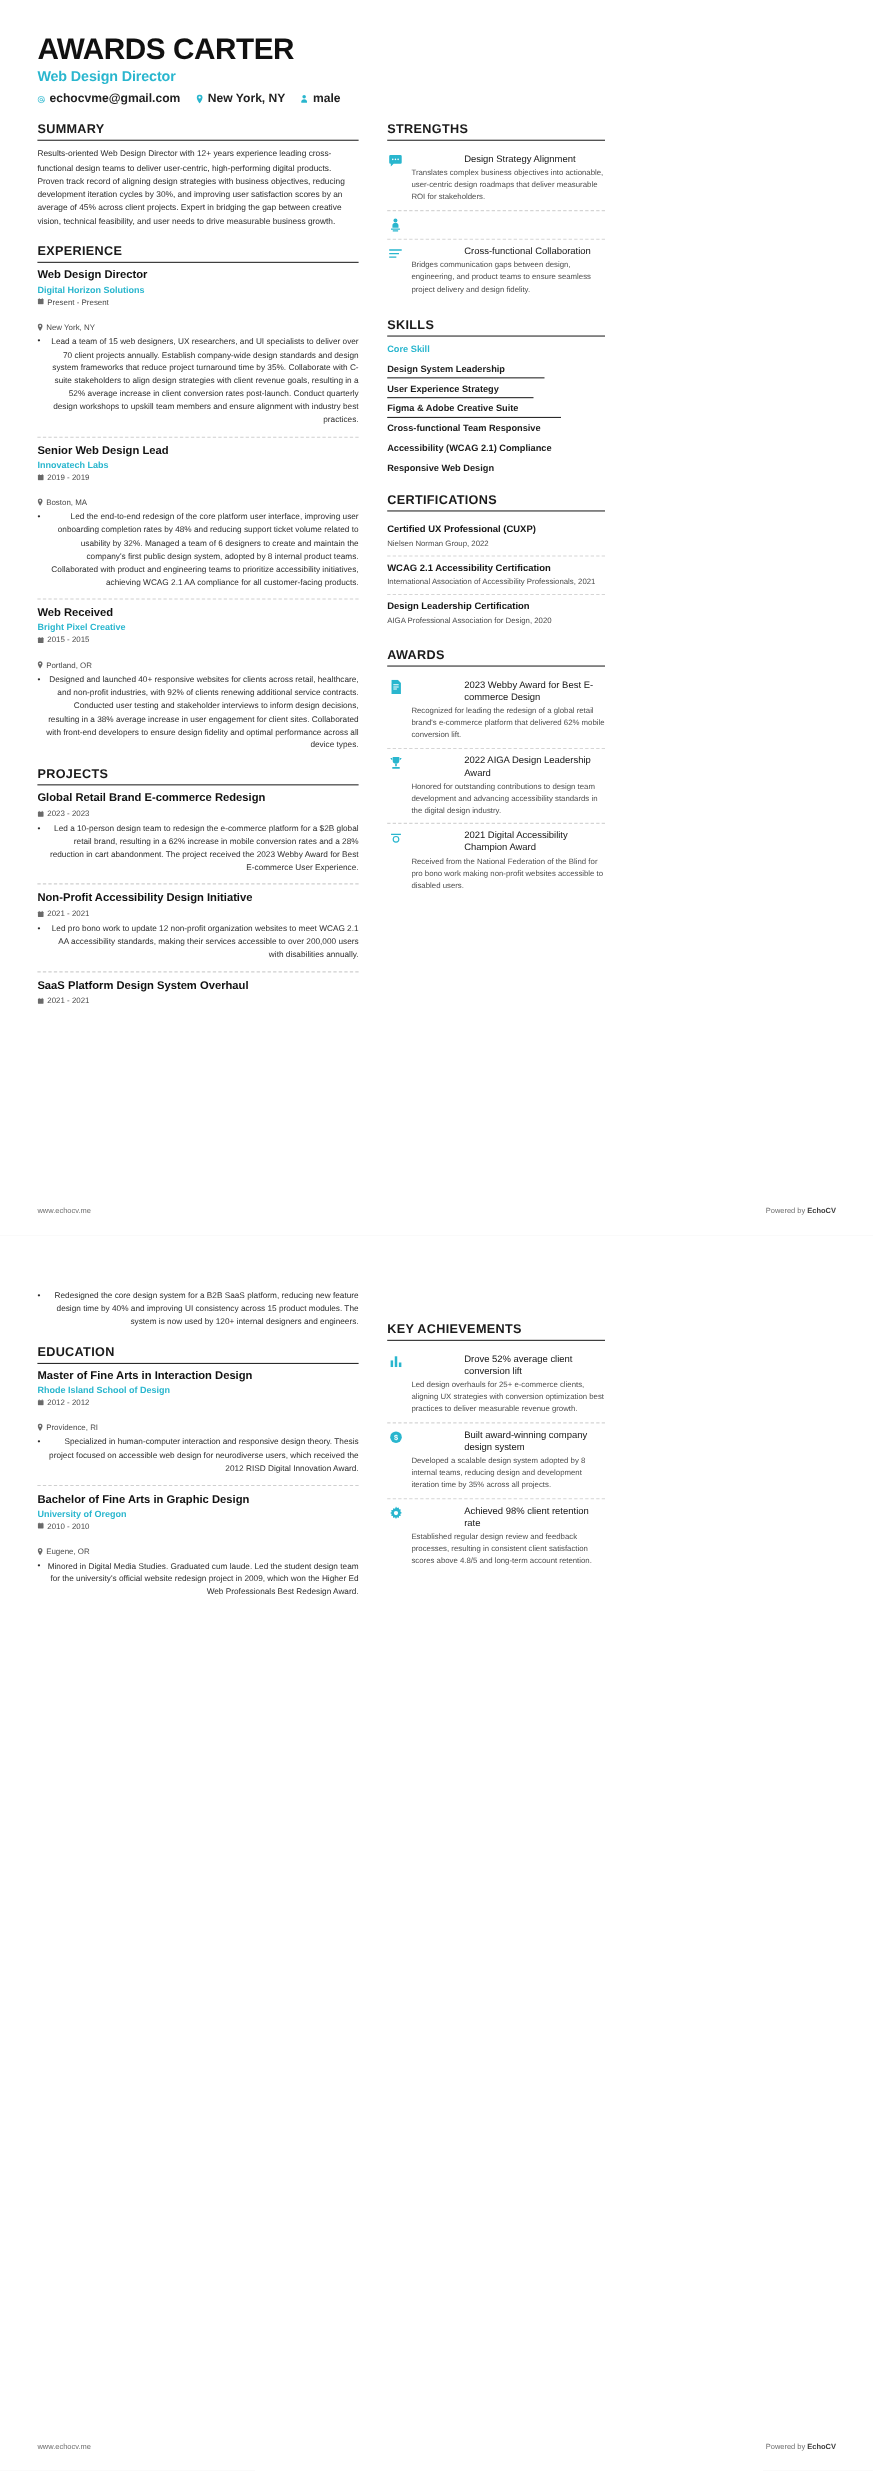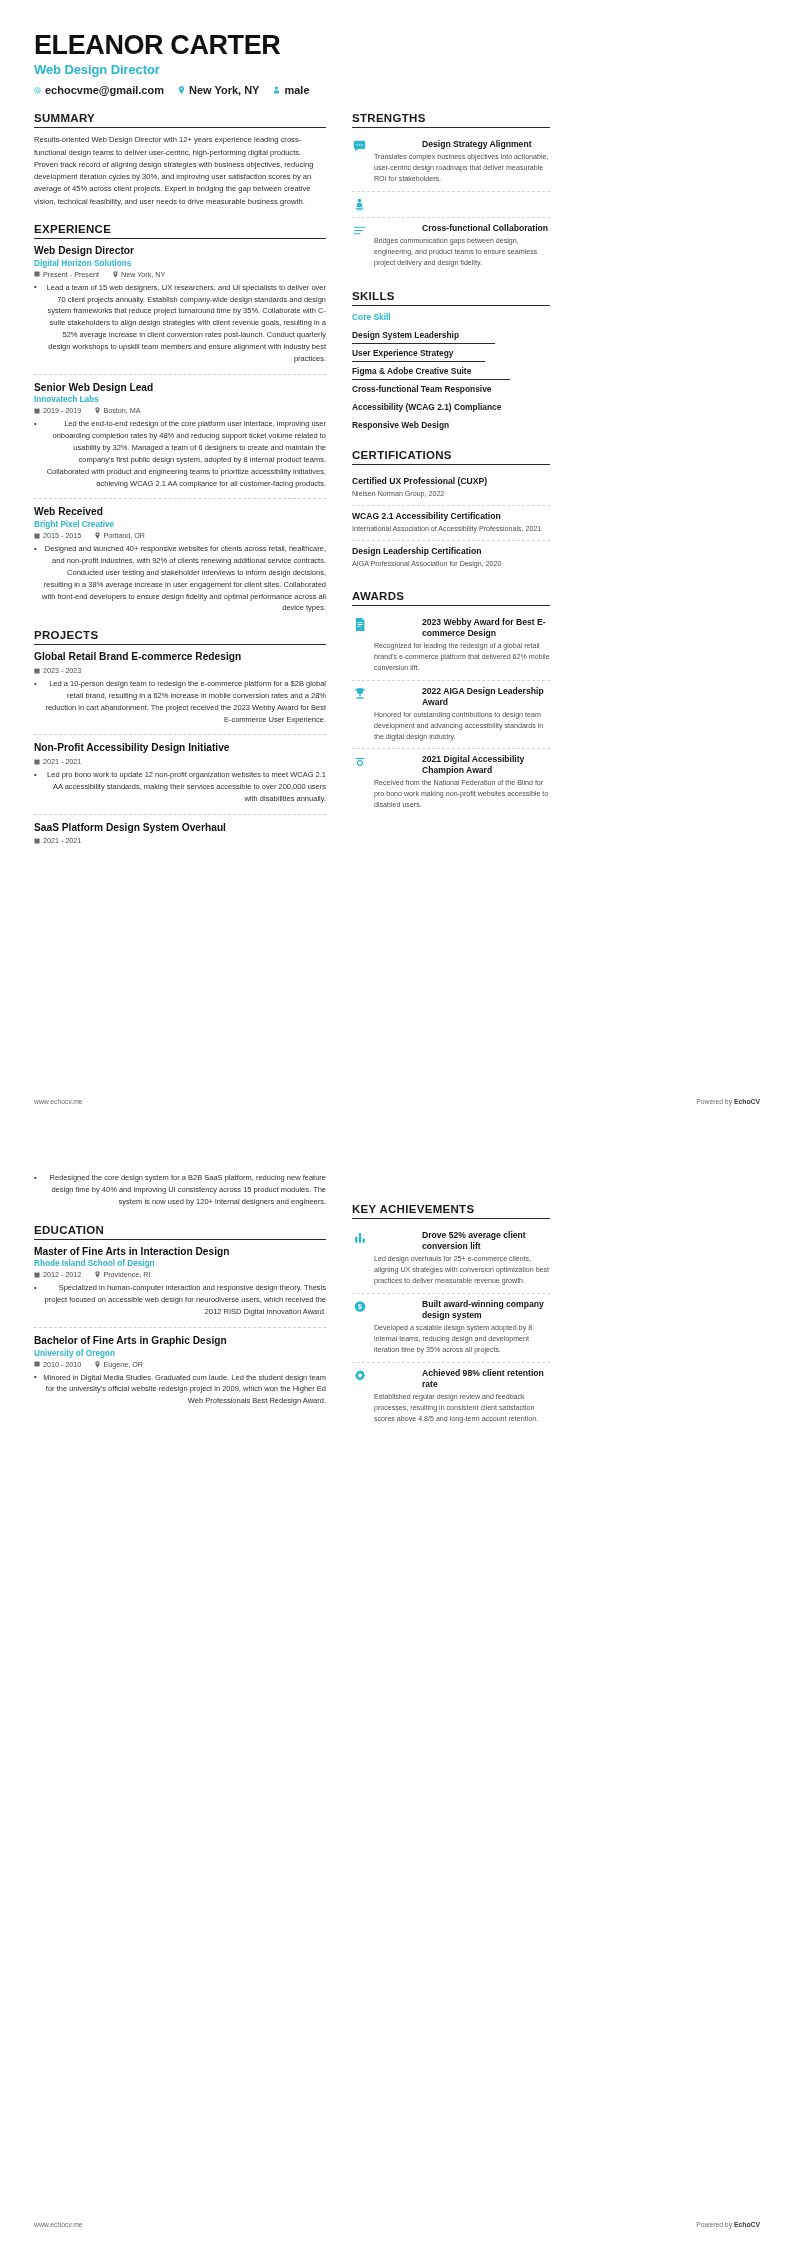--- a/index.html
+++ b/index.html
@@ -81,20 +81,21 @@
     font-weight: bold;
     color: #29b6ce;
     margin-top: 1px;
   }
   .entry-meta {
     display: flex;
     gap: 14px;
     margin-top: 2px;
     font-size: 7.2px;
     color: #4a4a4a;
+    flex-direction: column;
   }
   .meta-item { display: flex; align-items: center; gap: 3px; }
   .meta-item .cicon { color: #6a6a6a; }
   .bullets { margin-top: 3px; list-style: none; }
   .bullets li {
     position: relative;
     padding-left: 8px;
     font-size: 7.5px;
     line-height: 1.58;
     color: #2e2e2e;
@@ -115,21 +116,21 @@
   }
 
   
   .feat { display: flex; gap: 7px; padding: 5px 0 6px 0; }
   .feat + .feat { border-top: 1px dashed #d5d5d5; }
   .feat-ico {
     width: 15px; flex: none; color: #29b6ce;
     display: flex; justify-content: center; padding-top: 1px;
   }
   .feat-title {
-    font-size: 8.6px; font-weight: bold; color: #151515; line-height: 1.28; padding-left: 48px;
+    font-size: 8.6px; font-weight: normal; color: #151515; line-height: 1.28; padding-left: 48px;
   }
   .feat-desc {
     font-size: 7.1px; line-height: 1.55; color: #4d4d4d; margin-top: 2px;
   }
 
   
   .skill-head {
     font-size: 8.4px; font-weight: bold; color: #29b6ce;
     padding-bottom: 3px; margin-bottom: 1px;
   }
@@ -156,21 +157,21 @@
   }
   .footer .brand b { color: #3a3a3a; }
   svg { display: block; }
 </style>
 </head>
 <body>
 
 <div class="page">
 
   <div>
-    <div class="name">ELEANOR CARTER</div>
+    <div class="name">AWARDS CARTER</div>
     <div class="job-title">Web Design Director</div>
     <div class="contact-row">
       <span class="contact-item">
         <span class="cicon">
           <svg width="7" height="7" viewBox="0 0 16 16" fill="none" stroke="#29b6ce" stroke-width="1.5">
               <circle cx="8" cy="8" r="6.6"></circle>
               <circle cx="8" cy="8" r="2.6"></circle>
               <path d="M11 8v2.3a2 2 0 0 0 3.6 0"></path>
             </svg>
         </span>

